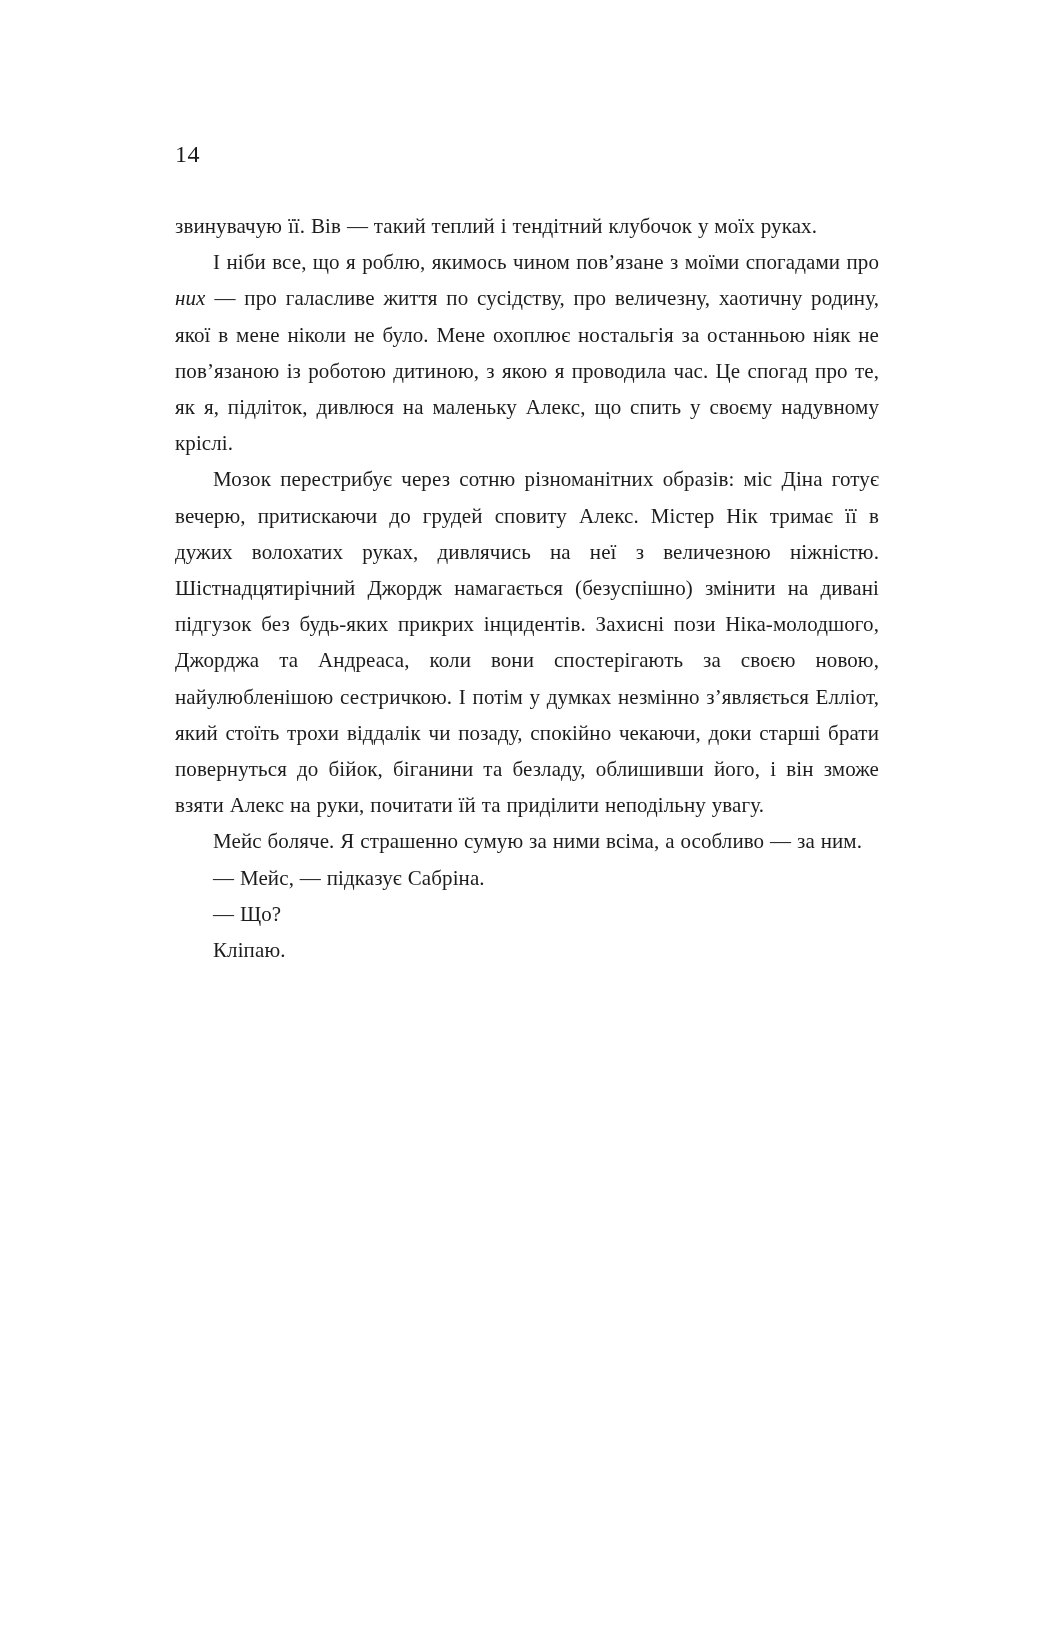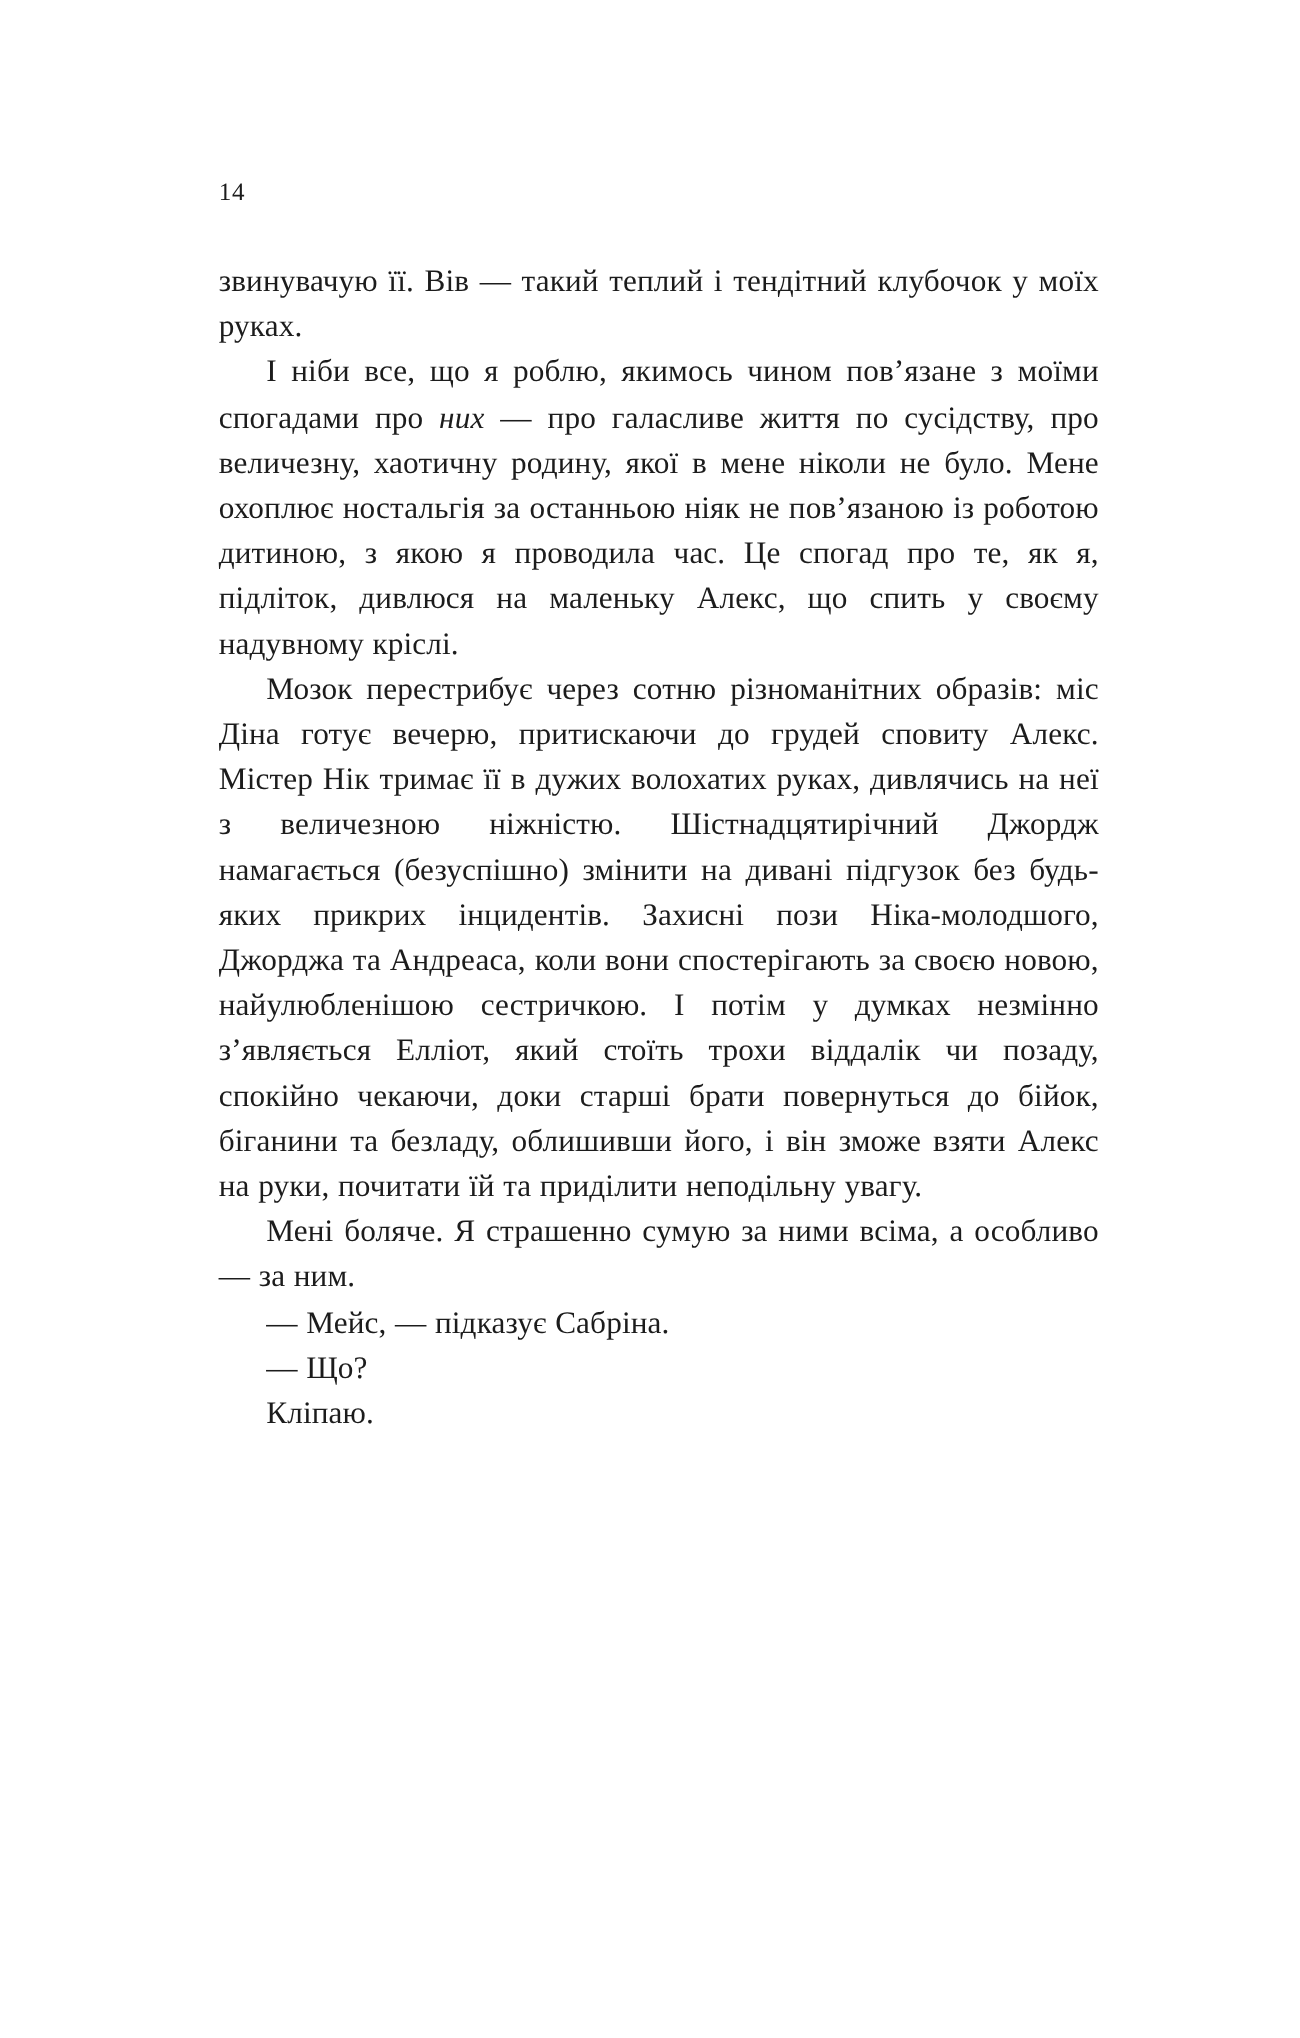--- a/index.html
+++ b/index.html
@@ -15,29 +15,29 @@
       color: #1c1c1c;
       overflow: hidden;
     }
     .book-page {
       position: absolute;
       left: 175px;
       top: 140px;
       width: 704px;
     }
     .page-number {
-      font-size: 20px;
+      font-size: 24px;
       line-height: 28px;
       margin: 0 0 40px 0;
       letter-spacing: 0.5px;
       font-family: Liberation Serif, serif;
     }
     .body-text p {
       margin: 0;
-      font-size: 25px;
+      font-size: 21px;
       line-height: 36.2px;
       text-align: justify;
       text-justify: inter-word;
       letter-spacing: 0.1px;
       word-spacing: 0.5px;
     }
     .body-text p.indent {
       text-indent: 38px;
     }
     .body-text em {
@@ -52,21 +52,21 @@
 
   <div class="body-text">
 
     <p class="para">звинувачую її. Вів — такий теплий і тендітний клубочок у моїх руках.</p>
 
 
     <p class="para indent"><span>І ніби все, що я роблю, якимось чином пов’язане з моїми спогадами про </span><em>них</em><span> — про галасливе життя по сусідству, про величезну, хаотичну родину, якої в мене ніколи не було. Мене охоплює ностальгія за останньою ніяк не пов’язаною із роботою дитиною, з якою я проводила час. Це спогад про те, як я, підліток, дивлюся на маленьку Алекс, що спить у своєму надувному кріслі.</span></p>
 
     <p class="para indent">Мозок перестрибує через сотню різноманітних образів: міс Діна готує вечерю, притискаючи до грудей сповиту Алекс. Містер Нік тримає її в дужих волохатих руках, дивлячись на неї з величезною ніжністю. Шістнадцятирічний Джордж намагається (безуспішно) змінити на дивані підгузок без будь-яких прикрих інцидентів. Захисні пози Ніка-молодшого, Джорджа та Андреаса, коли вони спостерігають за своєю новою, найулюбленішою сестричкою. І потім у думках незмінно з’являється Елліот, який стоїть трохи віддалік чи позаду, спокійно чекаючи, доки старші брати повернуться до бійок, біганини та безладу, облишивши його, і він зможе взяти Алекс на руки, почитати їй та приділити неподільну увагу.</p>
 
-    <p class="para indent">Мені боляче. Я страшенно сумую за ними всіма, а особливо — за ним.</p>
+    <p class="para indent">Мейс боляче. Я страшенно сумую за ними всіма, а особливо — за ним.</p>
 
     <p class="para indent">— Мейс, — підказує Сабріна.</p>
 
     <p class="para indent">— Що?</p>
 
     <p class="para indent">Кліпаю.</p>
 
 
 
   </div>

